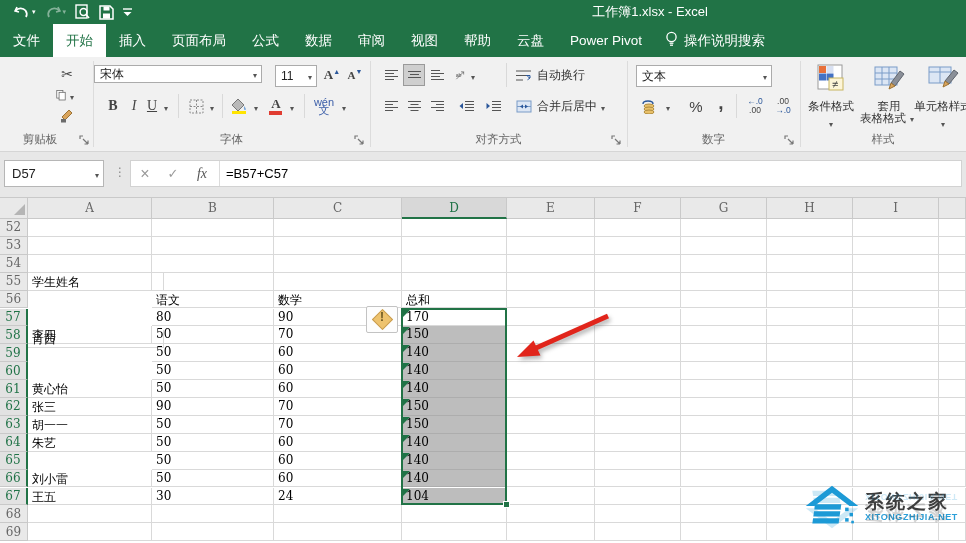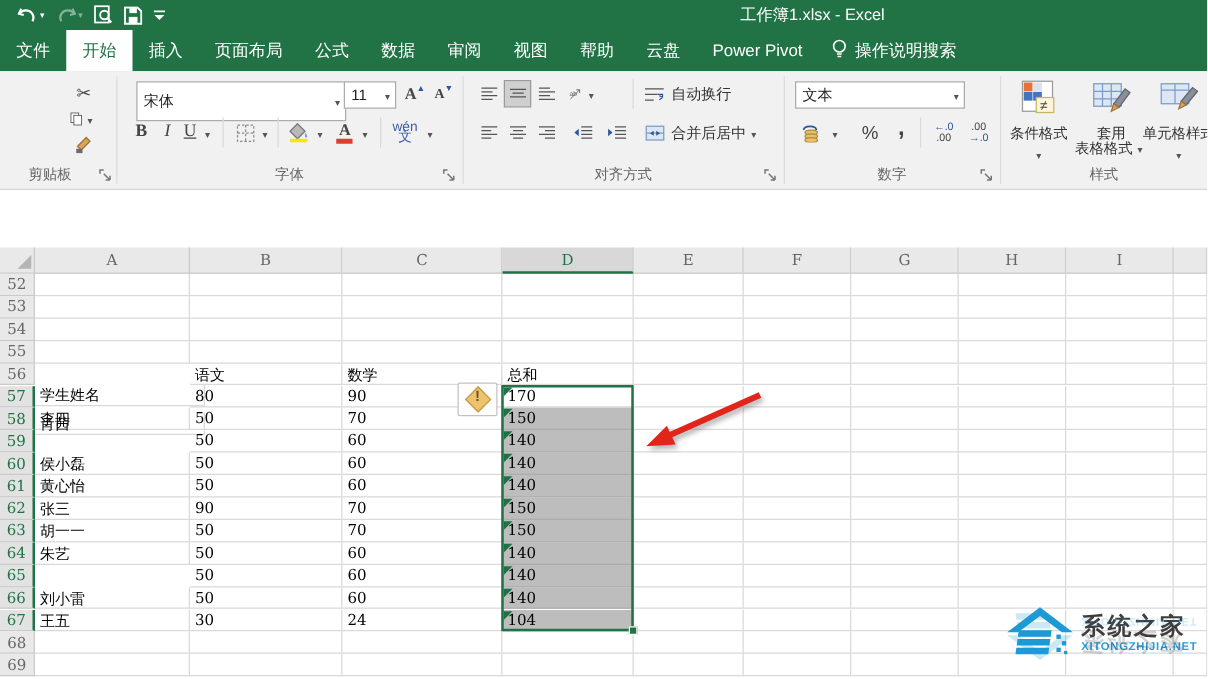--- a/index.html
+++ b/index.html
@@ -172,21 +172,21 @@
           <rect x="1" y="10" width="5" height="3.5" fill="#6b6b6b"></rect>
         </svg>
     </div>
     <div class="glabel" style="left:0;width:80px">剪贴板</div>
     <div class="launcher" style="left:79px">
       <svg width="11" height="11" viewBox="0 0 11 11">
           <path d="M1 4 V1 H4 M4 4 L9 9 M9 9 H5.5 M9 9 V5.5" fill="none" stroke="#777" stroke-width="1.2"></path>
         </svg>
     </div>
 
-    <div class="combo" style="left:109px;top:8px;width:168px;height:32px">
+    <div class="combo" style="left:94px;top:8px;width:168px;height:18px">
       <span>宋体</span>
         <span class="dd"></span>
     </div>
     <div class="combo" style="left:275px;top:8px;width:42px;height:22px">
       <span>11</span>
         <span class="dd"></span>
     </div>
     <div class="btn" style="left:322px;top:8px;width:20px;height:20px">
         <span class="bld" style="font-size:13px">A</span>
         <span style="font-size:7px;color:#2b579a;margin-top:-8px">▲</span>
@@ -444,20 +444,34 @@
             <path d="M18 18 L27 7 L31 10 L22 21 Z" fill="#8a8f98" stroke="#5f646d"></path>
             <path d="M18 18 L22 21 L16 24 Z" fill="#d9a45c" stroke="#9c7335"></path>
           </svg>
       </span>
       <span class="cap" style="white-space:nowrap">单元格样式</span>
       <span class="dd"></span>
     </div>
     <div class="glabel" style="left:800px;width:166px">样式</div>
   </div>
 
+  <div id="fbar" class="abs">
+    <div id="namebox" class="abs">
+      <span>D57</span>
+      <span class="dd" style="margin-left:auto"></span>
+    </div>
+    <div id="fdots" class="abs"></div>
+    <div id="fwhite" class="abs">
+      <span class="fbtn cancel"></span>
+      <span class="fbtn enter"></span>
+      <span id="fx">fx</span>
+      <span id="fdiv"></span>
+      <span id="formula-text">=B57+C57</span>
+    </div>
+  </div>
 
   <div id="grid" class="abs">
       <div class="hdr corner" style="left: 0px; top: 0px; width: 28px; height: 21px;">
         <i></i>
       </div>
       <div class="hdr colhdr" style="left: 28px; top: 0px; width: 124px; height: 21px;">A</div>
       <div class="hdr colhdr" style="left: 152px; top: 0px; width: 122px; height: 21px;">B</div>
       <div class="hdr colhdr" style="left: 274px; top: 0px; width: 128px; height: 21px;">C</div>
       <div class="hdr colhdr selhdr" style="left: 402px; top: 0px; width: 105px; height: 21px;">D</div>
       <div class="hdr colhdr" style="left: 507px; top: 0px; width: 88px; height: 21px;">E</div>
@@ -504,21 +518,21 @@
       <div class="cell" style="left: 152px; top: 74.7px; width: 122px; height: 17.9px;"></div>
       <div class="cell" style="left: 274px; top: 74.7px; width: 128px; height: 17.9px;"></div>
       <div class="cell" style="left: 402px; top: 74.7px; width: 105px; height: 17.9px;"></div>
       <div class="cell" style="left: 507px; top: 74.7px; width: 88px; height: 17.9px;"></div>
       <div class="cell" style="left: 595px; top: 74.7px; width: 86px; height: 17.9px;"></div>
       <div class="cell" style="left: 681px; top: 74.7px; width: 86px; height: 17.9px;"></div>
       <div class="cell" style="left: 767px; top: 74.7px; width: 86px; height: 17.9px;"></div>
       <div class="cell" style="left: 853px; top: 74.7px; width: 86px; height: 17.9px;"></div>
       <div class="cell" style="left: 939px; top: 74.7px; width: 27px; height: 17.9px;"></div>
       <div class="hdr rowhdr" style="left: 0px; top: 92.6px; width: 28px; height: 17.9px;">56</div>
-      <div class="cell" style="left: 28px; top: 109px; width: 136px; height: 17.9px;">学生姓名</div>
+      <div class="cell" style="left: 28px; top: 75px; width: 136px; height: 17.9px;">学生姓名</div>
       <div class="cell" style="left: 152px; top: 92.6px; width: 122px; height: 17.9px;">语文</div>
       <div class="cell" style="left: 274px; top: 92.6px; width: 128px; height: 17.9px;">数学</div>
       <div class="cell" style="left: 402px; top: 92.6px; width: 105px; height: 17.9px;">总和</div>
       <div class="cell" style="left: 507px; top: 92.6px; width: 88px; height: 17.9px;"></div>
       <div class="cell" style="left: 595px; top: 92.6px; width: 86px; height: 17.9px;"></div>
       <div class="cell" style="left: 681px; top: 92.6px; width: 86px; height: 17.9px;"></div>
       <div class="cell" style="left: 767px; top: 92.6px; width: 86px; height: 17.9px;"></div>
       <div class="cell" style="left: 853px; top: 92.6px; width: 86px; height: 17.9px;"></div>
       <div class="cell" style="left: 939px; top: 92.6px; width: 27px; height: 17.9px;"></div>
       <div class="hdr rowhdr selrow" style="left: 0px; top: 110.5px; width: 28px; height: 17.9px;">57</div>
@@ -547,21 +561,20 @@
       <div class="cell" style="left: 152px; top: 146.3px; width: 122px; height: 17.9px;">50</div>
       <div class="cell" style="left: 274px; top: 146.3px; width: 128px; height: 17.9px;">60</div>
       <div class="cell selfill" style="left: 402px; top: 146.3px; width: 105px; height: 17.9px;">140<span class="tri"></span></div>
       <div class="cell" style="left: 507px; top: 146.3px; width: 88px; height: 17.9px;"></div>
       <div class="cell" style="left: 595px; top: 146.3px; width: 86px; height: 17.9px;"></div>
       <div class="cell" style="left: 681px; top: 146.3px; width: 86px; height: 17.9px;"></div>
       <div class="cell" style="left: 767px; top: 146.3px; width: 86px; height: 17.9px;"></div>
       <div class="cell" style="left: 853px; top: 146.3px; width: 86px; height: 17.9px;"></div>
       <div class="cell" style="left: 939px; top: 146.3px; width: 27px; height: 17.9px;"></div>
       <div class="hdr rowhdr selrow" style="left: 0px; top: 164.2px; width: 28px; height: 17.9px;">60</div>
-      <div class="cell" style="left: 28px; top: 164.2px; width: 124px; height: 17.9px;">侯小磊</div>
       <div class="cell" style="left: 152px; top: 164.2px; width: 122px; height: 17.9px;">50</div>
       <div class="cell" style="left: 274px; top: 164.2px; width: 128px; height: 17.9px;">60</div>
       <div class="cell selfill" style="left: 402px; top: 164.2px; width: 105px; height: 17.9px;">140<span class="tri"></span></div>
       <div class="cell" style="left: 507px; top: 164.2px; width: 88px; height: 17.9px;"></div>
       <div class="cell" style="left: 595px; top: 164.2px; width: 86px; height: 17.9px;"></div>
       <div class="cell" style="left: 681px; top: 164.2px; width: 86px; height: 17.9px;"></div>
       <div class="cell" style="left: 767px; top: 164.2px; width: 86px; height: 17.9px;"></div>
       <div class="cell" style="left: 853px; top: 164.2px; width: 86px; height: 17.9px;"></div>
       <div class="cell" style="left: 939px; top: 164.2px; width: 27px; height: 17.9px;"></div>
       <div class="hdr rowhdr selrow" style="left: 0px; top: 182.1px; width: 28px; height: 17.9px;">61</div>

